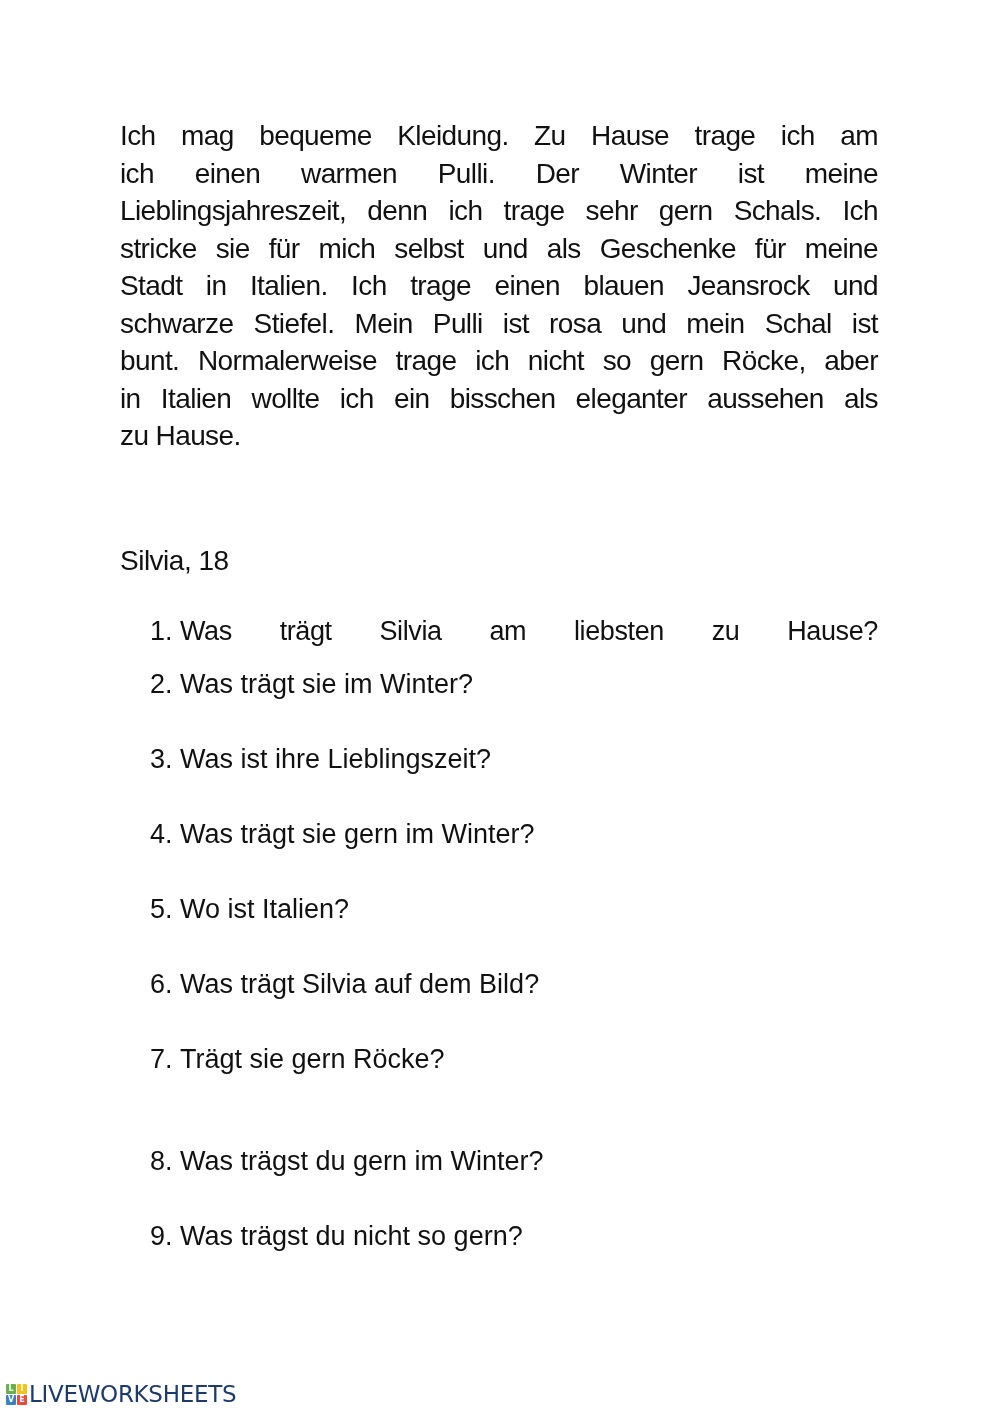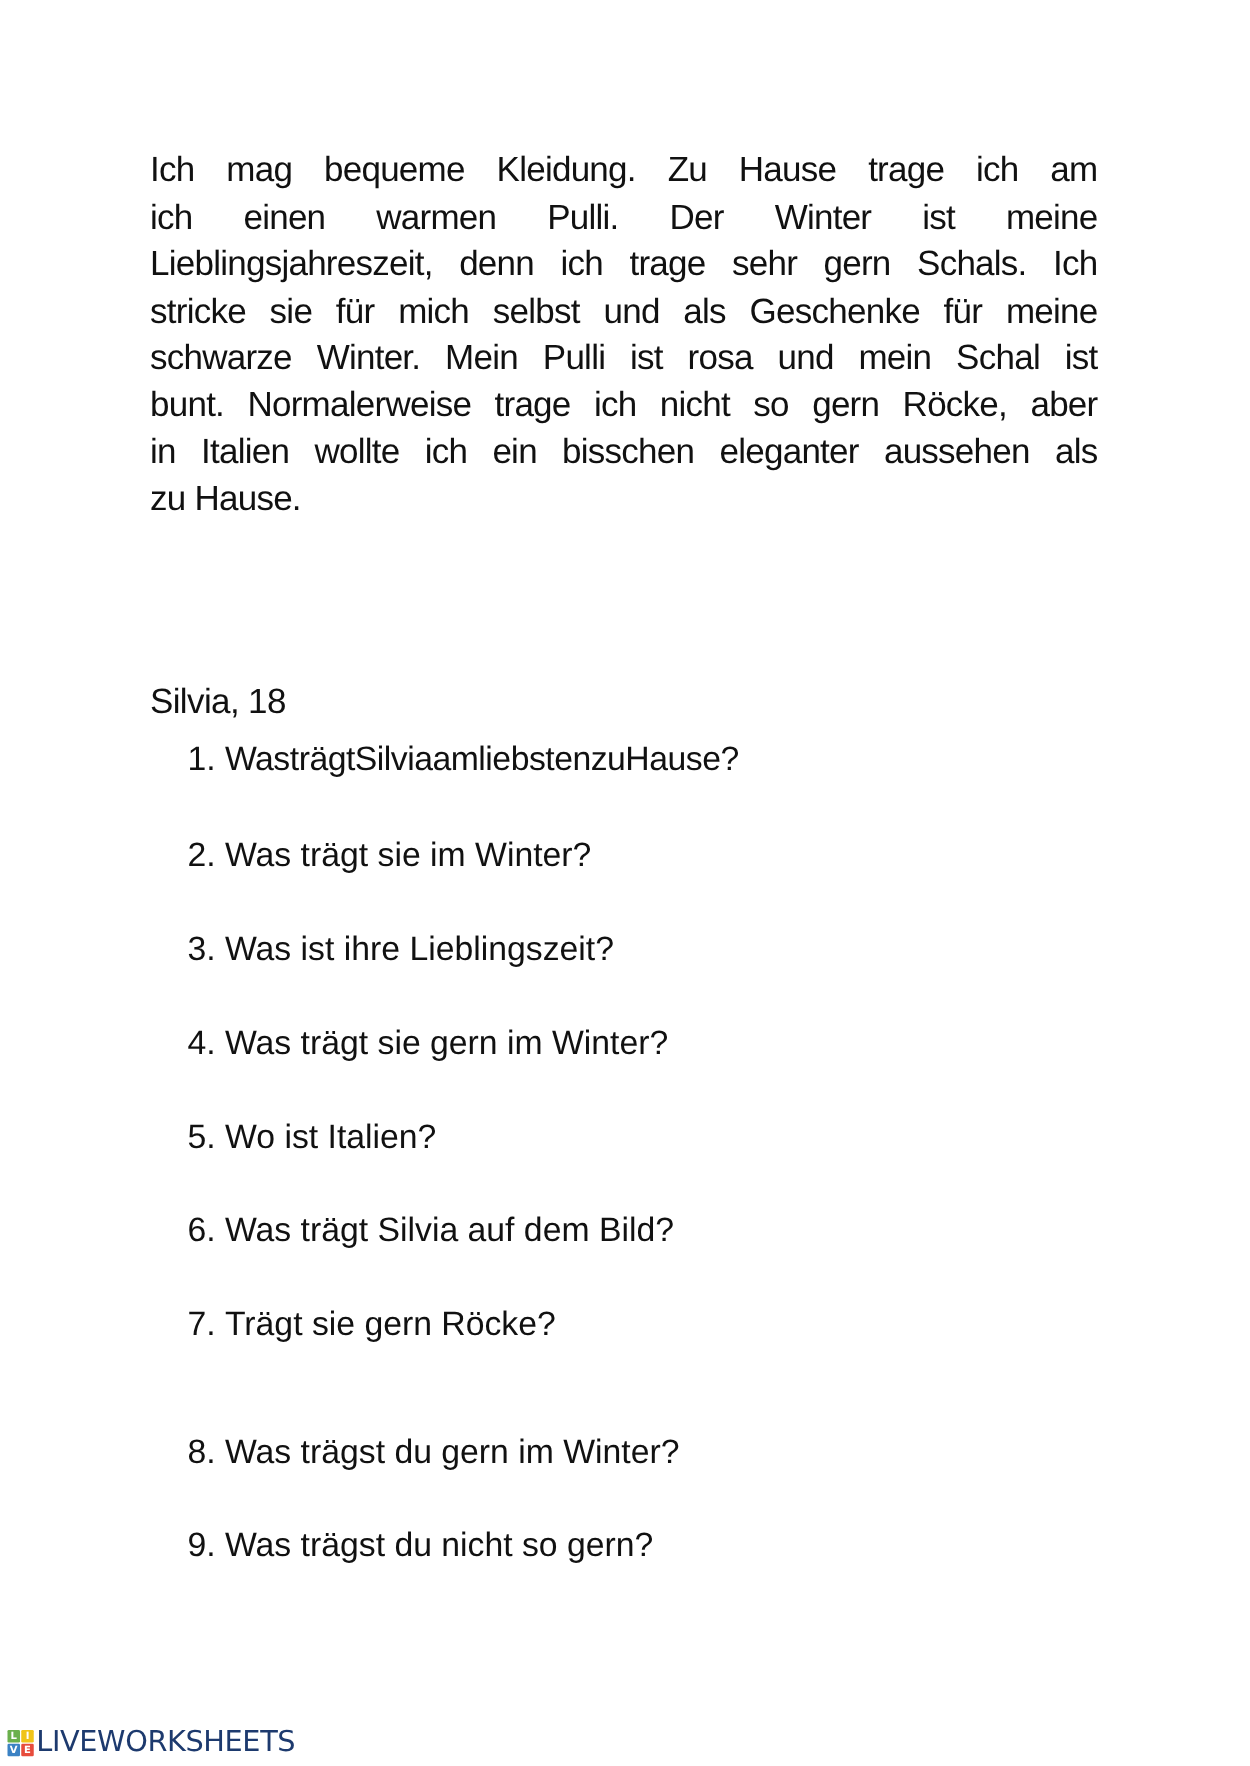--- a/index.html
+++ b/index.html
@@ -72,22 +72,23 @@
     .q-num {
       width: 30px;
       flex: 0 0 30px;
     }
     .q-text {
       flex: 1 1 auto;
       white-space: nowrap;
     }
     .q-text.justified {
       display: flex;
-      justify-content: flex-start;
+      justify-content: space-between;
       letter-spacing: -0.4px;
+      margin-top: 24px;
     }
     .logo {
       position: absolute;
       left: 6px;
       top: 1381px;
       height: 26px;
       display: flex;
       align-items: center;
     }
     .logo-tiles {
@@ -120,21 +121,22 @@
 </head>
 <body>
 
 <div class="page">
 
   <div class="paragraph">
     <span class="para-line">Ich mag bequeme Kleidung. Zu Hause trage ich am</span>
     <span class="para-line">ich einen warmen Pulli. Der Winter ist meine</span>
     <span class="para-line">Lieblingsjahreszeit, denn ich trage sehr gern Schals. Ich</span>
     <span class="para-line">stricke sie für mich selbst und als Geschenke für meine</span>
-    <span class="para-line">schwarze Winter. Mein Pulli ist rosa und mein Schal ist</span>
+    <span class="para-line">Stadt in Italien. Ich trage einen blauen Jeansrock und</span>
+    <span class="para-line">schwarze Stiefel. Mein Pulli ist rosa und mein Schal ist</span>
     <span class="para-line">bunt. Normalerweise trage ich nicht so gern Röcke, aber</span>
     <span class="para-line">in Italien wollte ich ein bisschen eleganter aussehen als</span>
     <span class="para-line last">zu Hause.</span>
   </div>
 
   <div class="signature">Silvia, 18</div>
 
   <ol class="questions">
     <li class="question" style="top:590px;">
       <span class="q-num">1.</span>

